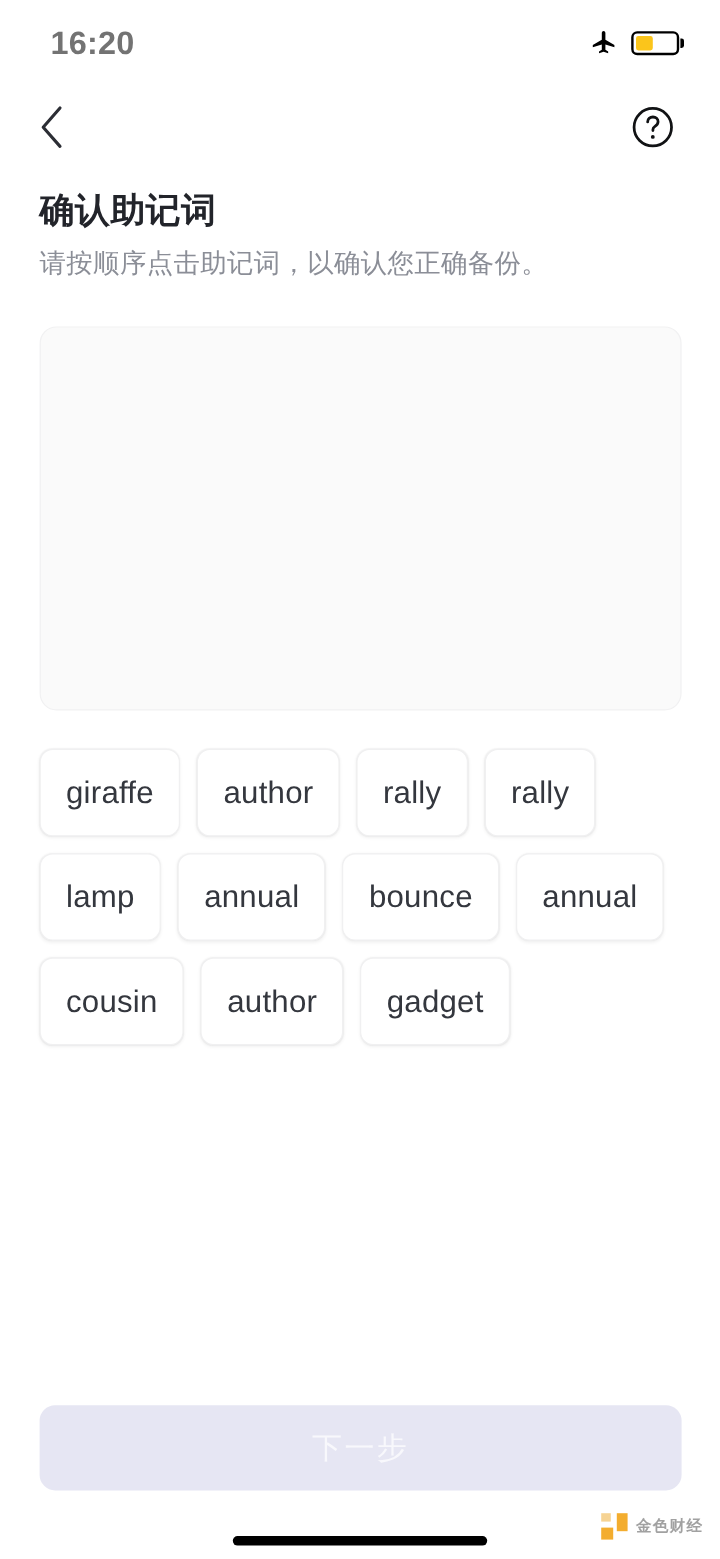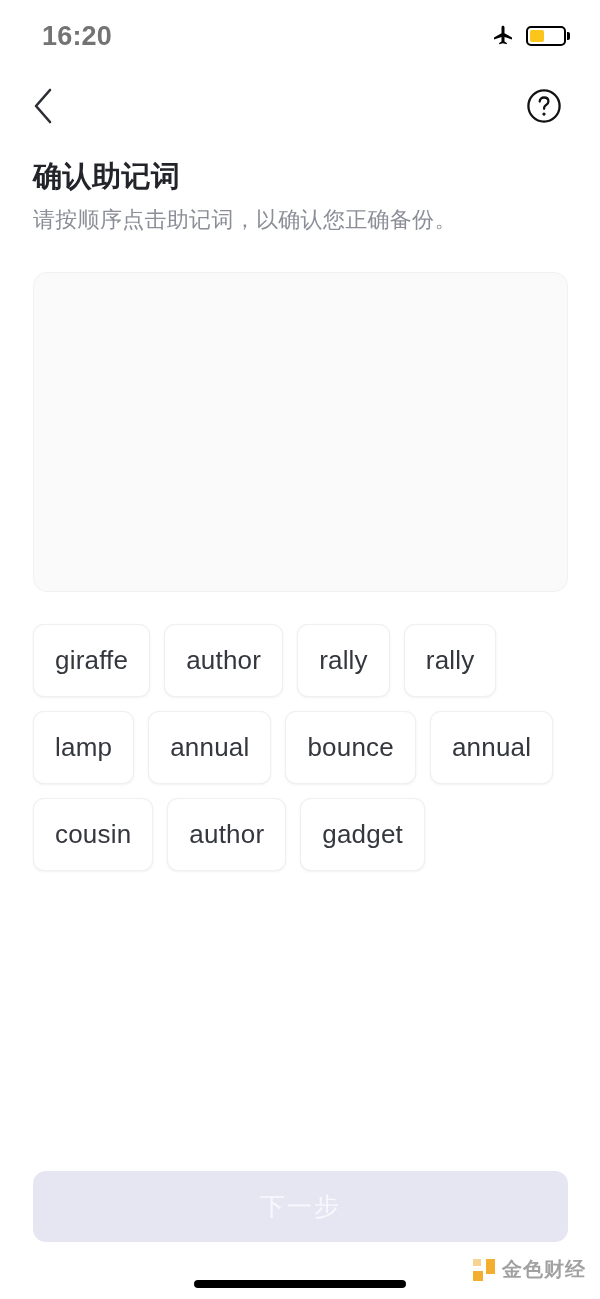--- a/index.html
+++ b/index.html
@@ -222,21 +222,21 @@
     width: 9px; height: 15px;
     background: #f3a71e;
   }
   .wm-sq3 {
     position: absolute;
     left: 0; top: 0;
     width: 8px; height: 7px;
     background: #f6d08a;
   }
   .wm-text {
-    font-size: 20px;
+    font-size: 13px;
     color: #9a9a9a;
     font-weight: bold;
     letter-spacing: 1px;
   }
 </style>
 </head>
 <body>
 
 <div class="status-bar">
   <div class="status-time">16:20</div>

